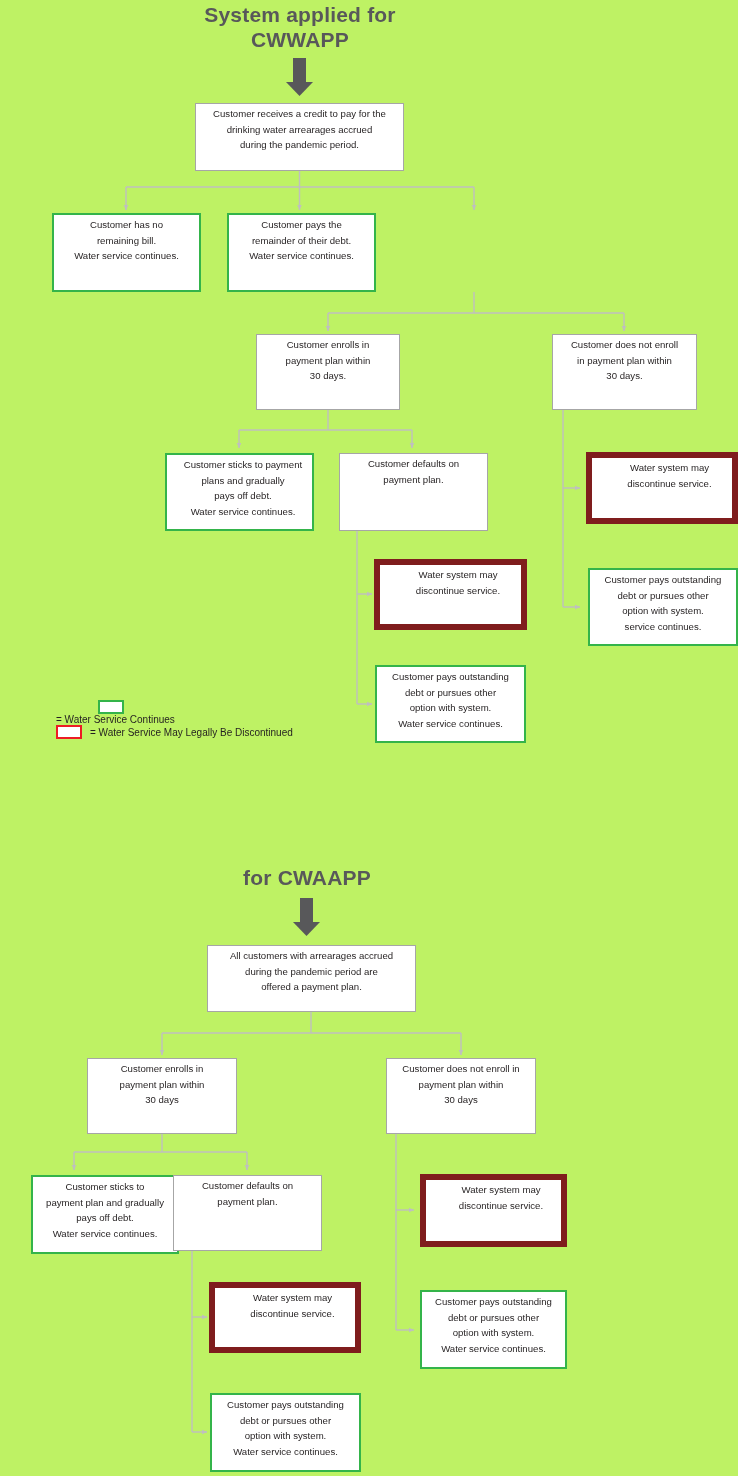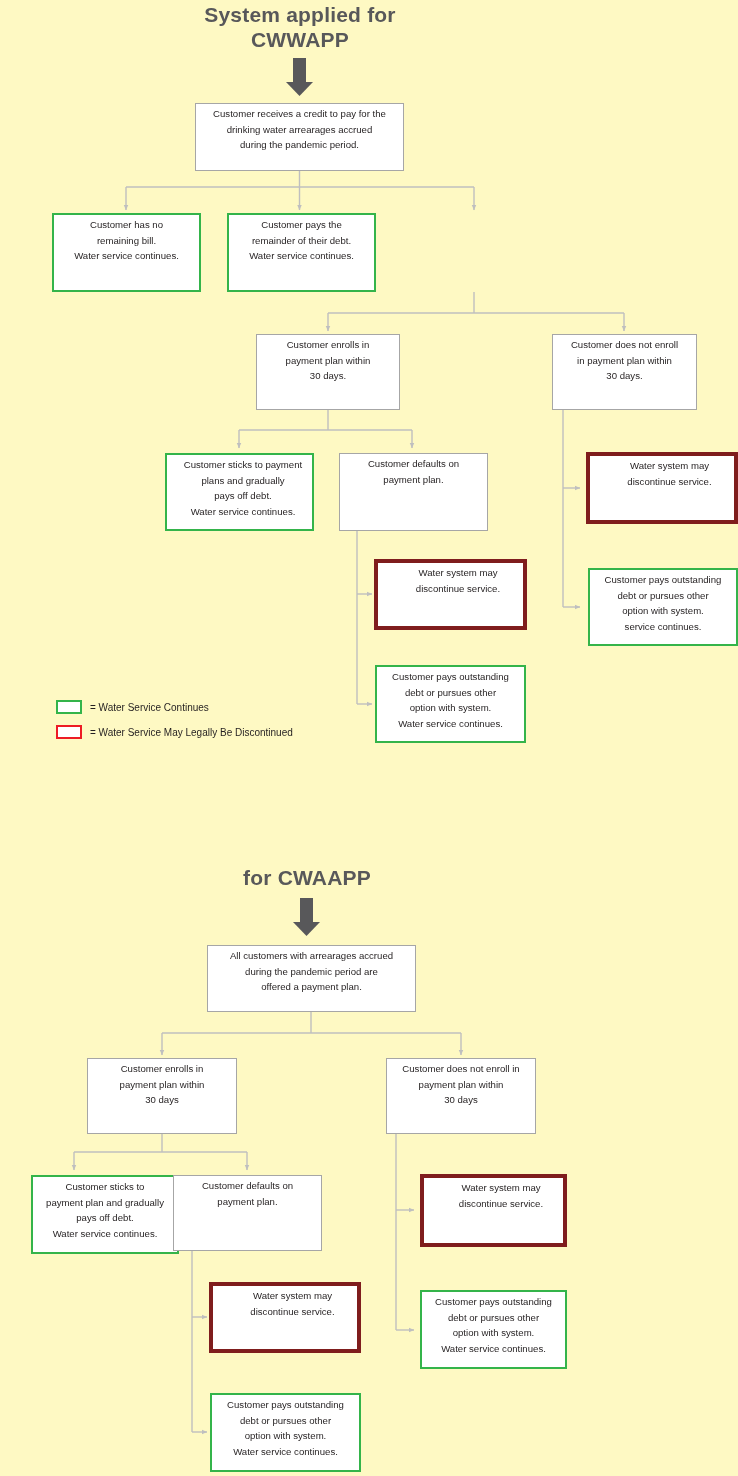--- a/index.html
+++ b/index.html
@@ -10,21 +10,21 @@
   }
   body {
     font-family: "Liberation Sans", sans-serif;
     color: #2b2b2b;
   }
   #page {
     position: relative;
     width: 738px;
     height: 1476px;
     overflow: hidden;
-    background: #fef9c3;
+    background: #bef264;
   }
   .svg-layer {
     position: absolute;
     left: 0;
     top: 0;
     width: 738px;
     height: 1476px;
     pointer-events: none;
   }
   .title {
@@ -44,21 +44,21 @@
     align-items: flex-start;
     justify-content: center;
     text-align: center;
     font-size: 9.6px;
     line-height: 15.5px;
     color: #231f20;
     padding: 2px 5px;
     border: 1.6px solid #a6a6a6;
   }
   .node.green { border: 2px solid #34b44a; }
-  .node.red   { border: 4px solid #7f1d1d; padding-left: 20px; }
+  .node.red   { border: 6px solid #7f1d1d; padding-left: 20px; }
   .node.grey  { border: 1.6px solid #a6a6a6; }
   .node-text { white-space: pre-line; display: block; width: 100%; }
   .legend-row {
     position: absolute;
     display: flex;
     align-items: center;
     font-size: 10px;
     color: #231f20;
   }
   .swatch {
@@ -221,21 +221,21 @@
 discontinue service.</span>
   </div>
 
   <div class="node green" style="left:588px; top:568px; width:150px; height:78px;">
     <span class="node-text">Customer pays outstanding
 debt or pursues other
 option with system.
 service continues.</span>
   </div>
 
-  <div class="legend-row" style="left:56px; top:700px;">
+  <div class="legend-row" style="left:56px; top:700px;flex-direction:column;">
     <span class="swatch green"></span>
     <span class="legend-label">= Water Service Continues</span>
   </div>
   <div class="legend-row" style="left:56px; top:725px;">
     <span class="swatch red"></span>
     <span class="legend-label">= Water Service May Legally Be Discontinued</span>
   </div>
 
   <div class="title" style="left:147px; top:840px; width:320px;">
     <br>

